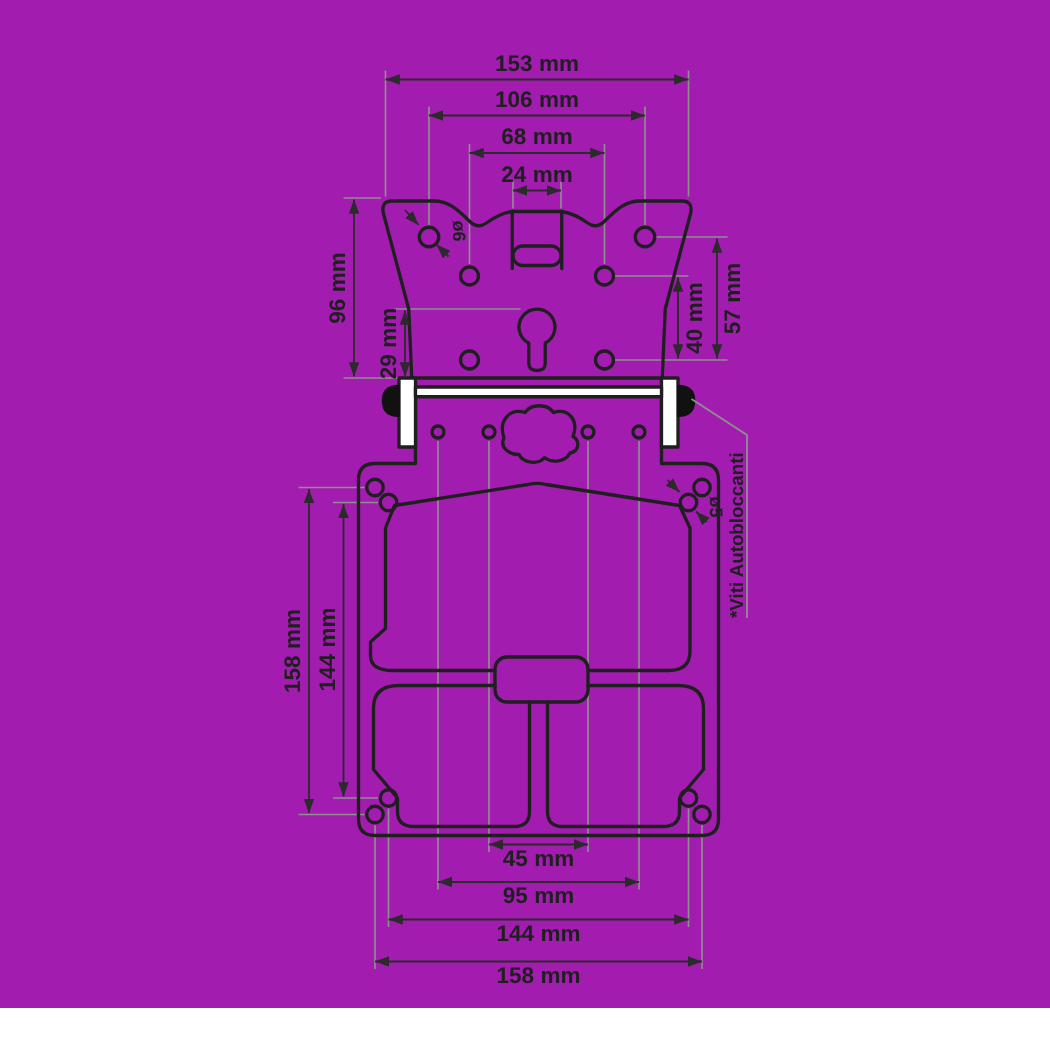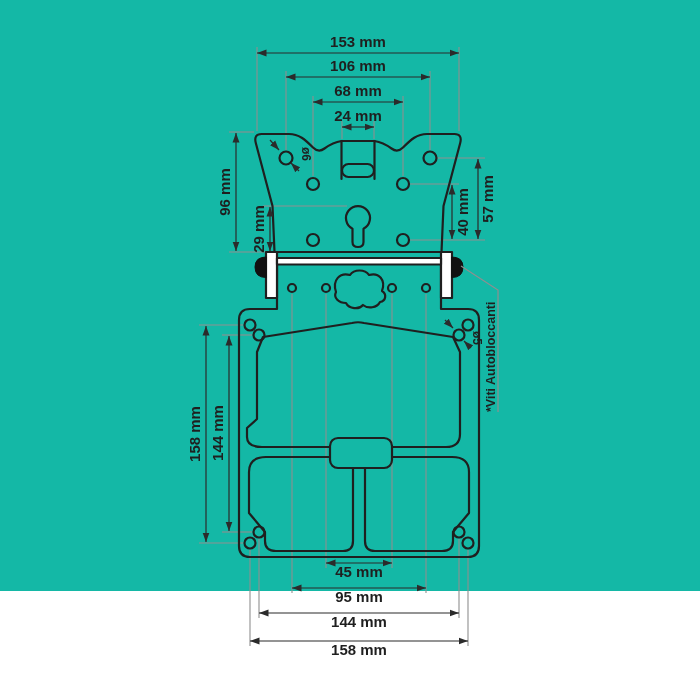--- a/index.html
+++ b/index.html
@@ -1,16 +1,16 @@
 <!DOCTYPE html>
 <html><head>
 <meta charset="utf-8">
 <style>
   html,body{margin:0;padding:0;background:#fff;width:700px;height:700px;overflow:hidden;}
-  .stage{position:relative;width:700px;height:591px;background:#14b8a6;}
+  .stage{position:relative;width:700px;height:672px;background:#a21caf;}
   svg{display:block;}
   .part{stroke:#1f1f1f;stroke-width:2.2;fill:none;stroke-linejoin:round;stroke-linecap:round;}
   .part .wfill{fill:#ffffff;}
   .part .bfill{fill:#111111;stroke:#111111;stroke-width:1;}
   .ext{stroke:#8f8f8f;stroke-width:1.1;fill:none;}
   .dim{stroke:#2b2b2b;stroke-width:1.2;fill:none;}
   .lead{stroke:#8f8f8f;stroke-width:1.2;fill:none;}
   text{font-family:"Liberation Sans","DejaVu Sans",sans-serif;font-weight:700;fill:#1f1f1f;}
   .t15{font-size:15px;}
   .t12{font-size:12px;}

